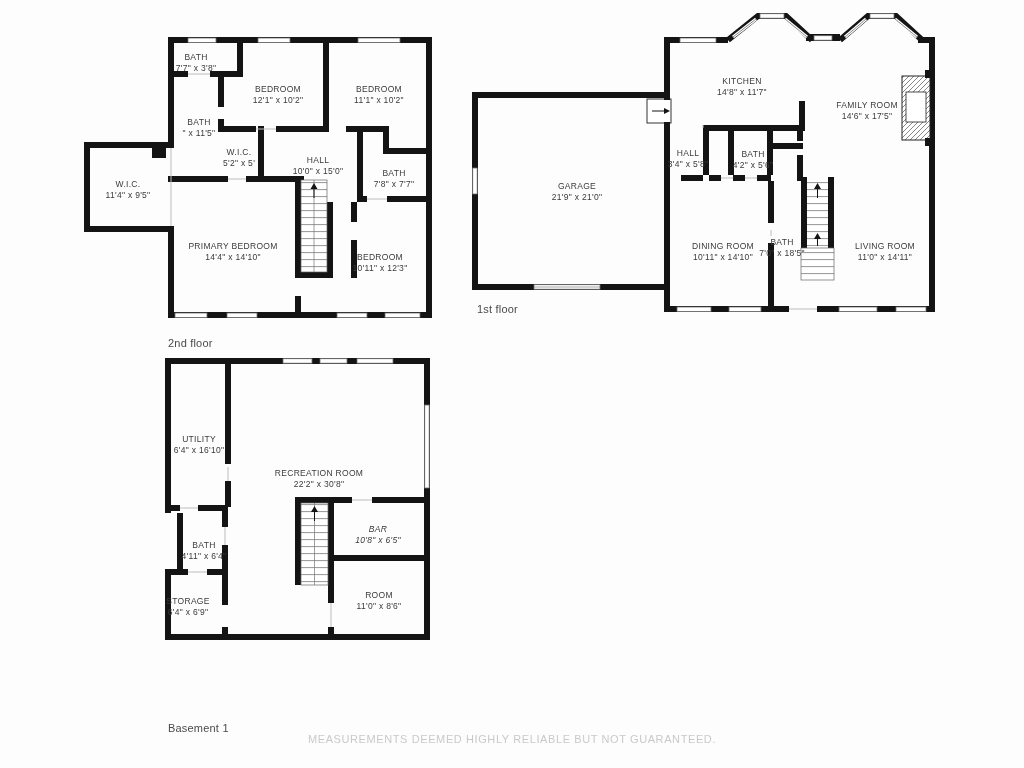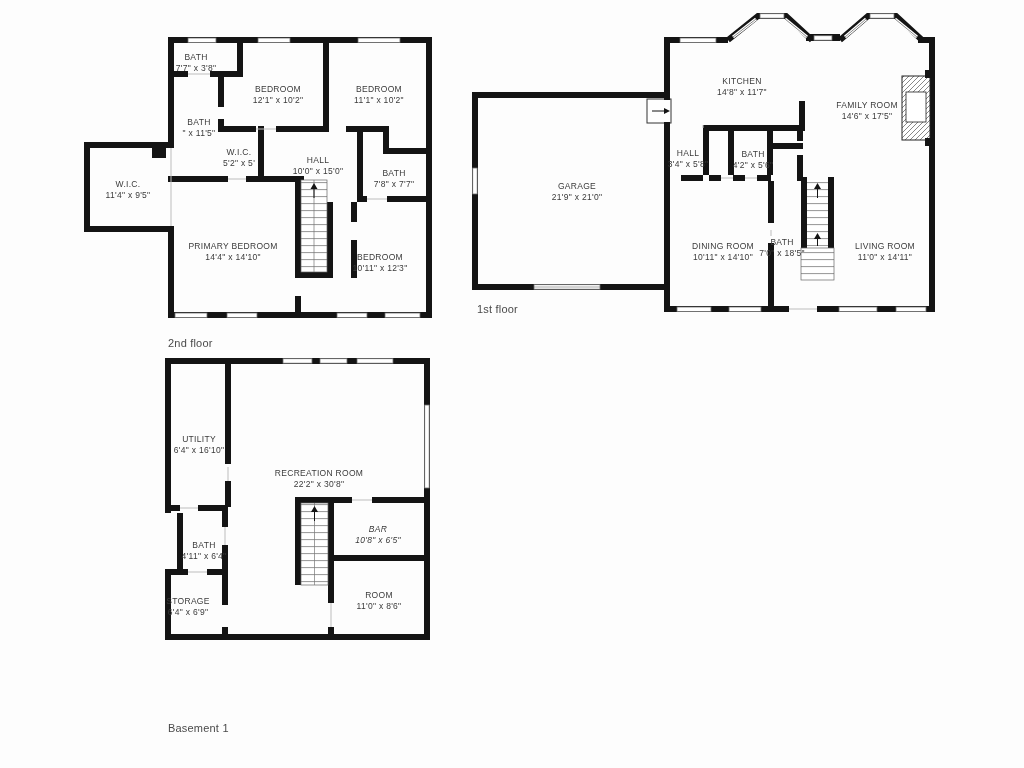--- a/index.html
+++ b/index.html
@@ -362,14 +362,15 @@
   </div>
   <div class="room-label" style="left:379px;top:601px;">
     <span>ROOM</span>
     <span class="dims">11'0" x 8'6"</span>
   </div>
 
   <div class="floor-caption" style="left:168px;top:337px;">2nd floor</div>
   <div class="floor-caption" style="left:477px;top:303px;">1st floor</div>
   <div class="floor-caption" style="left:168px;top:682px;margin-top:40px;">Basement 1</div>
 
+  <div class="disclaimer">MEASUREMENTS DEEMED HIGHLY RELIABLE BUT NOT GUARANTEED.</div>
 
 </div>
 
 </body></html>

